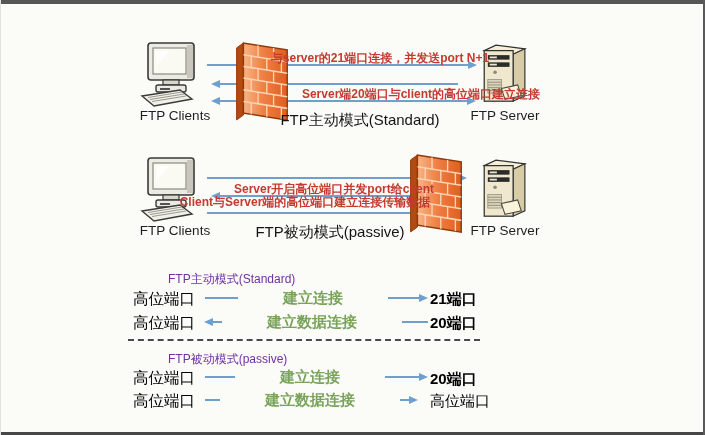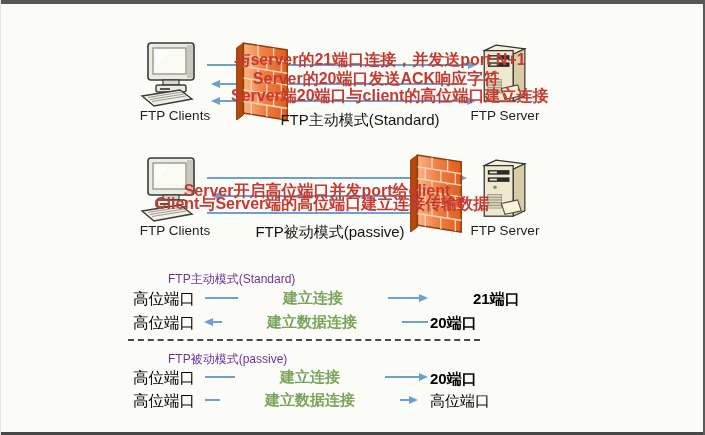--- a/index.html
+++ b/index.html
@@ -3,21 +3,21 @@
 <meta charset="utf-8">
 <style>
   html,body{margin:0;padding:0;}
   body{font-family:"Liberation Sans","DejaVu Sans",sans-serif;background:#e9e9e9;}
   .stage{position:relative;width:705px;height:435px;background:#fbfbf8;overflow:hidden;
          box-sizing:border-box;}
   .frame-top{position:absolute;left:0;top:0;width:705px;height:4px;background:#565656;}
   .frame-bottom{position:absolute;left:0;bottom:0;width:705px;height:3px;background:#474747;}
   .frame-right{position:absolute;right:0;top:0;width:2px;height:435px;background:#5a5a5a;}
   .frame-left{position:absolute;left:0;top:0;width:1px;height:435px;background:#e2e2e0;}
-  .step-text{position:absolute;width:300px;text-align:center;font-size:16px;font-weight:700;
+  .step-text{position:absolute;width:300px;text-align:center;font-size:12px;font-weight:700;
              color:var(--step-text,#c43a31);white-space:nowrap;z-index:3;letter-spacing:0px;}
   .hline{position:absolute;height:2px;background:var(--arrow,#6f9fce);z-index:1;}
   .ah-r{position:absolute;width:0;height:0;border-top:4px solid transparent;
         border-bottom:4px solid transparent;border-left:9px solid var(--arrow,#6f9fce);z-index:1;}
   .ah-l{position:absolute;width:0;height:0;border-top:4px solid transparent;
         border-bottom:4px solid transparent;border-right:9px solid var(--arrow,#6f9fce);z-index:1;}
   .node-label{position:absolute;width:100px;text-align:center;font-size:13.5px;color:#1f1f1f;z-index:3;}
   .caption{position:absolute;width:200px;text-align:center;font-size:15px;font-weight:500;color:#141414;z-index:3;}
   .icon{position:absolute;z-index:2;}
 
@@ -78,25 +78,24 @@
     <rect x="12" y="40" width="15" height="15" fill="#ddd5ba" stroke="#8e8a78" stroke-width="0.8"></rect>
     <path d="M12 43 H27 M12 46 H27 M12 49 H27 M12 52 H27" stroke="#8e8a78" stroke-width="1"></path>
     <polygon points="27,50 45,46 49,58 31,62" fill="#f8f3da" stroke="#4a4a42" stroke-width="1.2"></polygon>
   </svg>
   <div class="node-label" style="left:455px;top:108px;">FTP Server</div>
 
   <div class="step-text" style="left:230px;top:50px;">与server的21端口连接，并发送port N+1</div>
   <div class="hline" style="left:207px;top:64px;width:262px;"></div>
   <div class="ah-r" style="left:468px;top:61px;"></div>
 
-  <div class="step-text" style="left:226px;top:69px;">Server的20端口发送ACK响应字符</div>
   <div class="hline" style="left:220px;top:83px;width:238px;"></div>
   <div class="ah-l" style="left:211px;top:80px;"></div>
 
-  <div class="step-text" style="left:231px;top:86px;">Server端20端口与client的高位端口建立连接</div>
+  <div class="step-text" style="left:240px;top:86px;text-align:right;">Server端20端口与client的高位端口建立连接</div>
   <div class="hline" style="left:220px;top:100px;width:248px;"></div>
   <div class="ah-l" style="left:211px;top:97px;"></div>
   <div class="ah-r" style="left:467px;top:97px;"></div>
 
   <div class="caption" style="left:260px;top:111px;">FTP主动模式(Standard)</div>
 
   <svg class="icon" style="left:140px;top:157px;" width="70" height="66" viewBox="0 0 70 66">
     <rect x="8" y="1" width="46" height="37" rx="3" fill="#ecebe3" stroke="#3a3a38" stroke-width="1.6"></rect>
     <rect x="47" y="3" width="6" height="33" fill="#c9c7bb"></rect>
     <rect x="13" y="6" width="33" height="26" fill="#fafaf2" stroke="#8a8a80" stroke-width="1.2"></rect>
@@ -129,37 +128,37 @@
     <circle cx="20" cy="32" r="2" fill="#8e8a78"></circle>
     <rect x="12" y="40" width="15" height="15" fill="#ddd5ba" stroke="#8e8a78" stroke-width="0.8"></rect>
     <path d="M12 43 H27 M12 46 H27 M12 49 H27 M12 52 H27" stroke="#8e8a78" stroke-width="1"></path>
     <polygon points="27,50 45,46 49,58 31,62" fill="#f8f3da" stroke="#4a4a42" stroke-width="1.2"></polygon>
   </svg>
   <div class="node-label" style="left:455px;top:223px;">FTP Server</div>
 
   <div class="hline" style="left:207px;top:177px;width:252px;"></div>
   <div class="ah-r" style="left:458px;top:174px;"></div>
 
-  <div class="step-text" style="left:167px;top:181px;">Server开启高位端口并发port给client</div>
+  <div class="step-text" style="left:184px;top:181px;">Server开启高位端口并发port给client</div>
   <div class="hline" style="left:220px;top:195px;width:228px;"></div>
   <div class="ah-l" style="left:211px;top:192px;"></div>
 
   <div class="step-text" style="left:155px;top:194px;">Client与Server端的高位端口建立连接传输数据</div>
   <div class="hline" style="left:207px;top:212px;width:214px;"></div>
   <div class="ah-r" style="left:420px;top:209px;"></div>
 
   <div class="caption" style="left:230px;top:223px;">FTP被动模式(passive)</div>
 
   <div class="flow-title" style="left:168px;top:271px;">FTP主动模式(Standard)</div>
 
   <div class="flow-from" style="left:133px;top:289px;">高位端口</div>
   <div class="hline" style="left:205px;top:297px;width:215px;"></div>
   <div class="ah-r" style="left:419px;top:294px;"></div>
   <div class="flow-green" style="left:238px;top:289px;width:150px;">建立连接</div>
-  <div class="flow-to" style="left:430px;top:290px;margin-left:43px;">21端口</div>
+  <div class="flow-to" style="left:430px;top:290px;">21端口</div>
 
   <div class="flow-from" style="left:133px;top:313px;">高位端口</div>
   <div class="hline" style="left:213px;top:321px;width:215px;"></div>
   <div class="ah-l" style="left:204px;top:318px;"></div>
   <div class="flow-green" style="left:222px;top:313px;width:180px;">建立数据连接</div>
   <div class="flow-to" style="left:430px;top:314px;">20端口</div>
 
   <div class="dashed-sep" style="left:128px;top:339px;width:352px;"></div>
 
   <div class="flow-title" style="left:168px;top:351px;">FTP被动模式(passive)</div>

